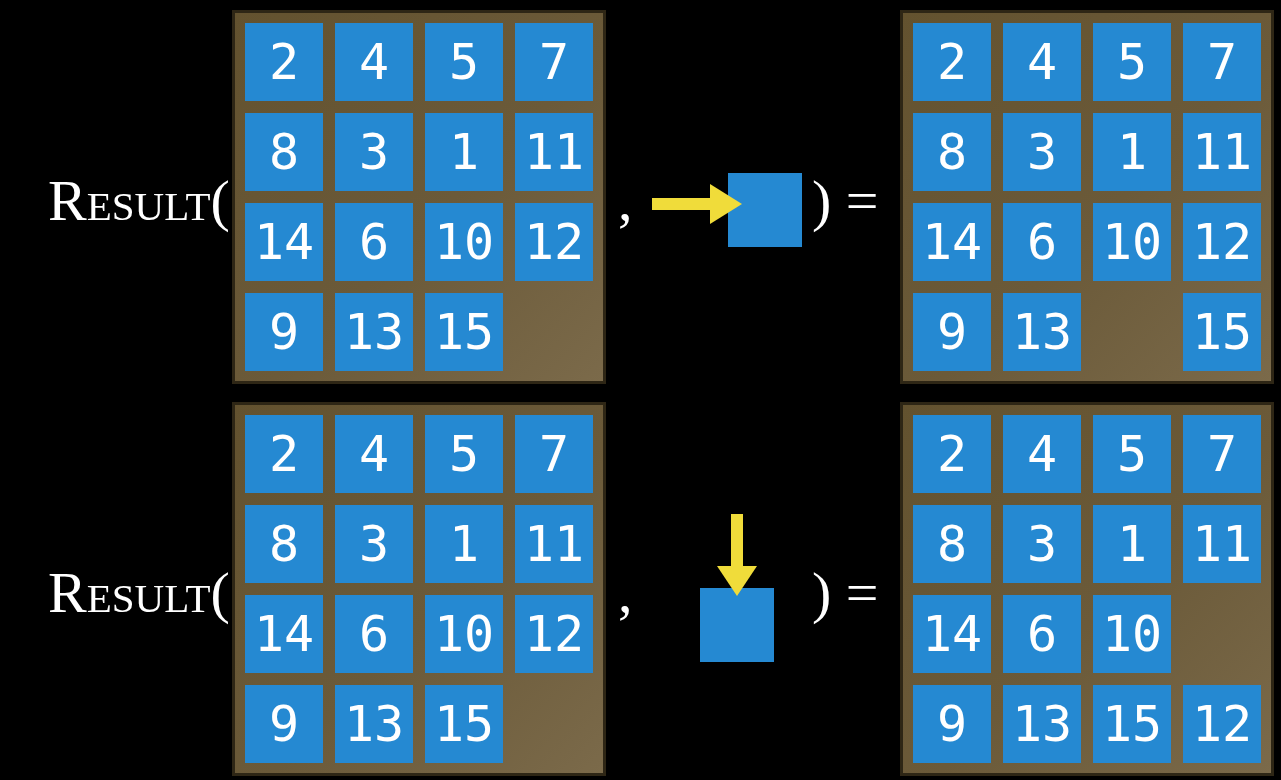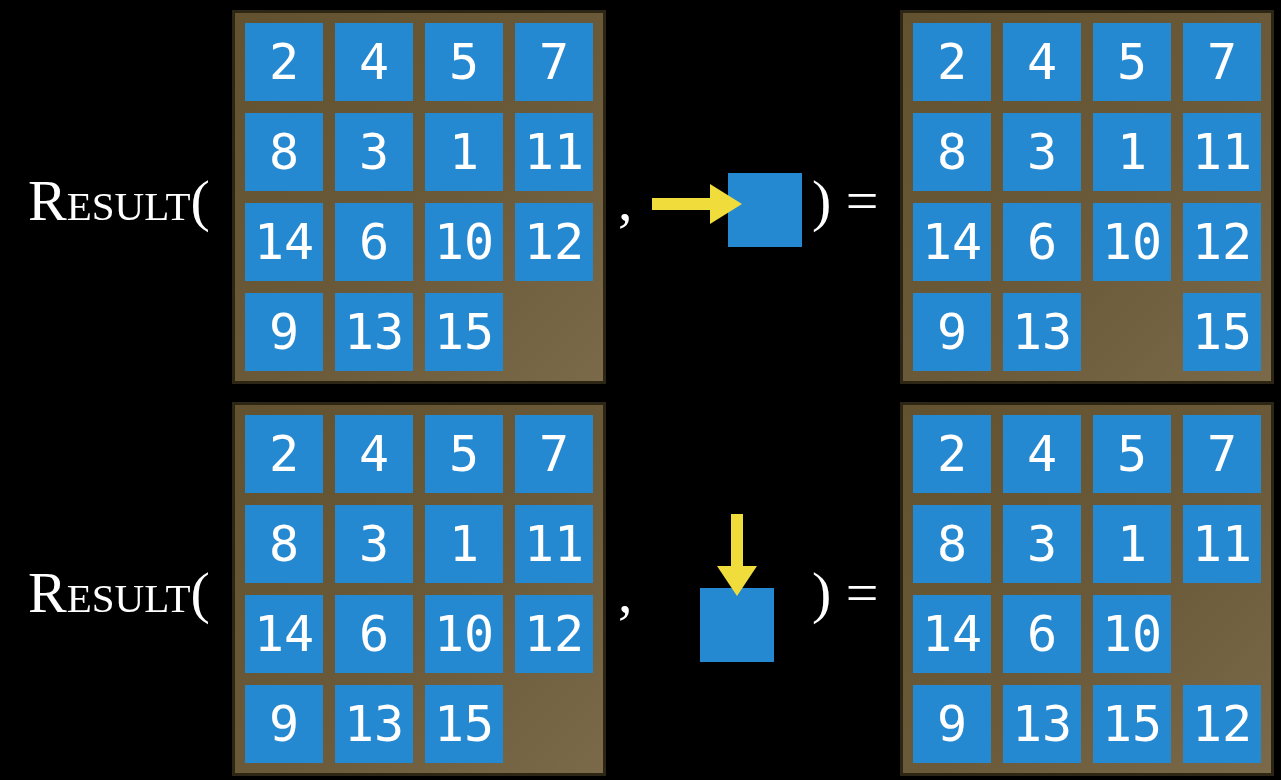--- a/index.html
+++ b/index.html
@@ -23,21 +23,21 @@
 
   
   .fn-text{
     position:absolute;
     color:var(--text-white);
     font-family:"Liberation Serif", serif;
     font-size:58px;
     line-height:1;
     white-space:pre;
   }
-  .smallcaps{font-variant:small-caps;}
+  .smallcaps{font-variant:small-caps;margin-left:20px;}
 
   
   .board{
     position:absolute;
     width:374px;height:374px;
     background:linear-gradient(135deg, var(--board-brown-dark) 0%, var(--board-brown) 55%, var(--board-brown-light) 100%);
     border:3px solid var(--board-border);
     display:grid;
     grid-template-columns:repeat(4,78px);
     grid-template-rows:repeat(4,78px);

